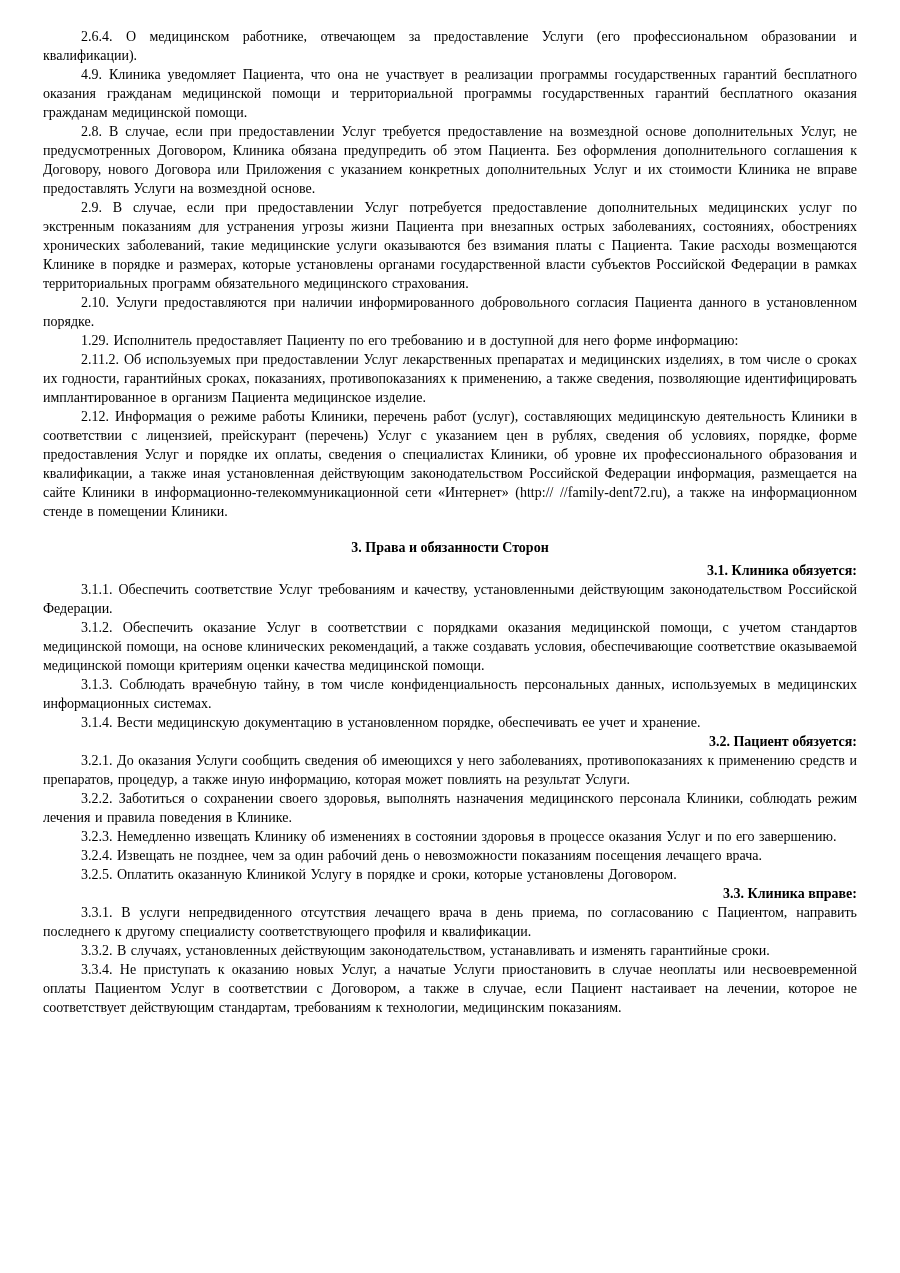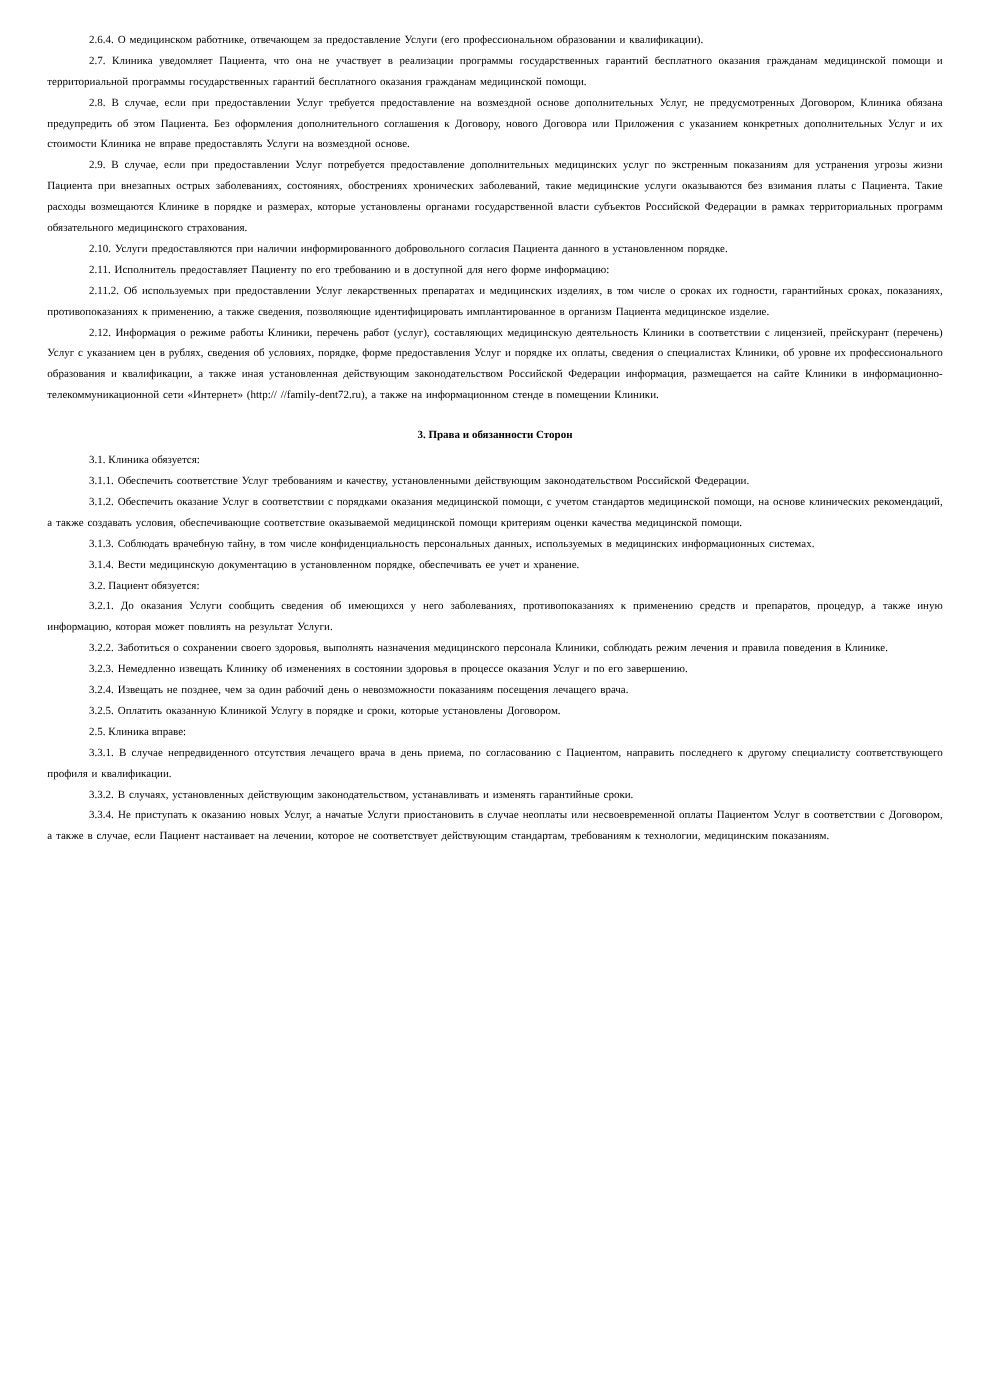--- a/index.html
+++ b/index.html
@@ -16,63 +16,63 @@
   }
   .page {
     box-sizing: border-box;
     width: 900px;
     height: 1273px;
     padding: 27px 43px 20px 43px;
     background: #ffffff;
   }
   .content p {
     margin: 0;
-    font-size: 10px;
+    font-size: 14px;
     line-height: 19px;
     text-align: justify;
     text-indent: 38px;
     word-spacing: 1px;
   }
   .content p.heading {
     text-align: center;
     font-weight: bold;
     text-indent: 0;
     margin-top: 17px;
     margin-bottom: 4px;
     word-spacing: normal;
   }
   .content p.subheading {
-    font-weight: normal;
-    text-align: left;
+    font-weight: bold;
+    text-align: right;
     word-spacing: normal;
   }
 </style>
 </head>
 <body>
 
 <div class="page">
   <div class="content">
       <p class="paragraph">2.6.4. О медицинском работнике, отвечающем за предоставление Услуги (его профессиональном образовании и квалификации).</p>
-      <p class="paragraph">2.7. Клиника уведомляет Пациента, что она не участвует в реализации программы государственных гарантий бесплатного оказания гражданам медицинской помощи и территориальной программы государственных гарантий бесплатного оказания гражданам медицинской помощи.</p>
+      <p class="paragraph">4.9. Клиника уведомляет Пациента, что она не участвует в реализации программы государственных гарантий бесплатного оказания гражданам медицинской помощи и территориальной программы государственных гарантий бесплатного оказания гражданам медицинской помощи.</p>
       <p class="paragraph">2.8. В случае, если при предоставлении Услуг требуется предоставление на возмездной основе дополнительных Услуг, не предусмотренных Договором, Клиника обязана предупредить об этом Пациента. Без оформления дополнительного соглашения к Договору, нового Договора или Приложения с указанием конкретных дополнительных Услуг и их стоимости Клиника не вправе предоставлять Услуги на возмездной основе.</p>
       <p class="paragraph">2.9. В случае, если при предоставлении Услуг потребуется предоставление дополнительных медицинских услуг по экстренным показаниям для устранения угрозы жизни Пациента при внезапных острых заболеваниях, состояниях, обострениях хронических заболеваний, такие медицинские услуги оказываются без взимания платы с Пациента. Такие расходы возмещаются Клинике в порядке и размерах, которые установлены органами государственной власти субъектов Российской Федерации в рамках территориальных программ обязательного медицинского страхования.</p>
       <p class="paragraph">2.10. Услуги предоставляются при наличии информированного добровольного согласия Пациента данного в установленном порядке.</p>
-      <p class="paragraph">2.11. Исполнитель предоставляет Пациенту по его требованию и в доступной для него форме информацию:</p>
+      <p class="paragraph">1.29. Исполнитель предоставляет Пациенту по его требованию и в доступной для него форме информацию:</p>
       <p class="paragraph">2.11.2. Об используемых при предоставлении Услуг лекарственных препаратах и медицинских изделиях, в том числе о сроках их годности, гарантийных сроках, показаниях, противопоказаниях к применению, а также сведения, позволяющие идентифицировать имплантированное в организм Пациента медицинское изделие.</p>
       <p class="paragraph">2.12. Информация о режиме работы Клиники, перечень работ (услуг), составляющих медицинскую деятельность Клиники в соответствии с лицензией, прейскурант (перечень) Услуг с указанием цен в рублях, сведения об условиях, порядке, форме предоставления Услуг и порядке их оплаты, сведения о специалистах Клиники, об уровне их профессионального образования и квалификации, а также иная установленная действующим законодательством Российской Федерации информация, размещается на сайте Клиники в информационно-телекоммуникационной сети «Интернет» (http:// //family-dent72.ru), а также на информационном стенде в помещении Клиники.</p>
       <p class="heading">3. Права и обязанности Сторон</p>
       <p class="subheading">3.1. Клиника обязуется:</p>
       <p class="paragraph">3.1.1. Обеспечить соответствие Услуг требованиям и качеству, установленными действующим законодательством Российской Федерации.</p>
       <p class="paragraph">3.1.2. Обеспечить оказание Услуг в соответствии с порядками оказания медицинской помощи, с учетом стандартов медицинской помощи, на основе клинических рекомендаций, а также создавать условия, обеспечивающие соответствие оказываемой медицинской помощи критериям оценки качества медицинской помощи.</p>
       <p class="paragraph">3.1.3. Соблюдать врачебную тайну, в том числе конфиденциальность персональных данных, используемых в медицинских информационных системах.</p>
       <p class="paragraph">3.1.4. Вести медицинскую документацию в установленном порядке, обеспечивать ее учет и хранение.</p>
       <p class="subheading">3.2. Пациент обязуется:</p>
       <p class="paragraph">3.2.1. До оказания Услуги сообщить сведения об имеющихся у него заболеваниях, противопоказаниях к применению средств и препаратов, процедур, а также иную информацию, которая может повлиять на результат Услуги.</p>
       <p class="paragraph">3.2.2. Заботиться о сохранении своего здоровья, выполнять назначения медицинского персонала Клиники, соблюдать режим лечения и правила поведения в Клинике.</p>
       <p class="paragraph">3.2.3. Немедленно извещать Клинику об изменениях в состоянии здоровья в процессе оказания Услуг и по его завершению.</p>
       <p class="paragraph">3.2.4. Извещать не позднее, чем за один рабочий день о невозможности показаниям посещения лечащего врача.</p>
       <p class="paragraph">3.2.5. Оплатить оказанную Клиникой Услугу в порядке и сроки, которые установлены Договором.</p>
-      <p class="subheading">2.5. Клиника вправе:</p>
-      <p class="paragraph">3.3.1. В случае непредвиденного отсутствия лечащего врача в день приема, по согласованию с Пациентом, направить последнего к другому специалисту соответствующего профиля и квалификации.</p>
+      <p class="subheading">3.3. Клиника вправе:</p>
+      <p class="paragraph">3.3.1. В услуги непредвиденного отсутствия лечащего врача в день приема, по согласованию с Пациентом, направить последнего к другому специалисту соответствующего профиля и квалификации.</p>
       <p class="paragraph">3.3.2. В случаях, установленных действующим законодательством, устанавливать и изменять гарантийные сроки.</p>
       <p class="paragraph">3.3.4. Не приступать к оказанию новых Услуг, а начатые Услуги приостановить в случае неоплаты или несвоевременной оплаты Пациентом Услуг в соответствии с Договором, а также в случае, если Пациент настаивает на лечении, которое не соответствует действующим стандартам, требованиям к технологии, медицинским показаниям.</p>
     </div>
 </div>
 
 </body></html>

